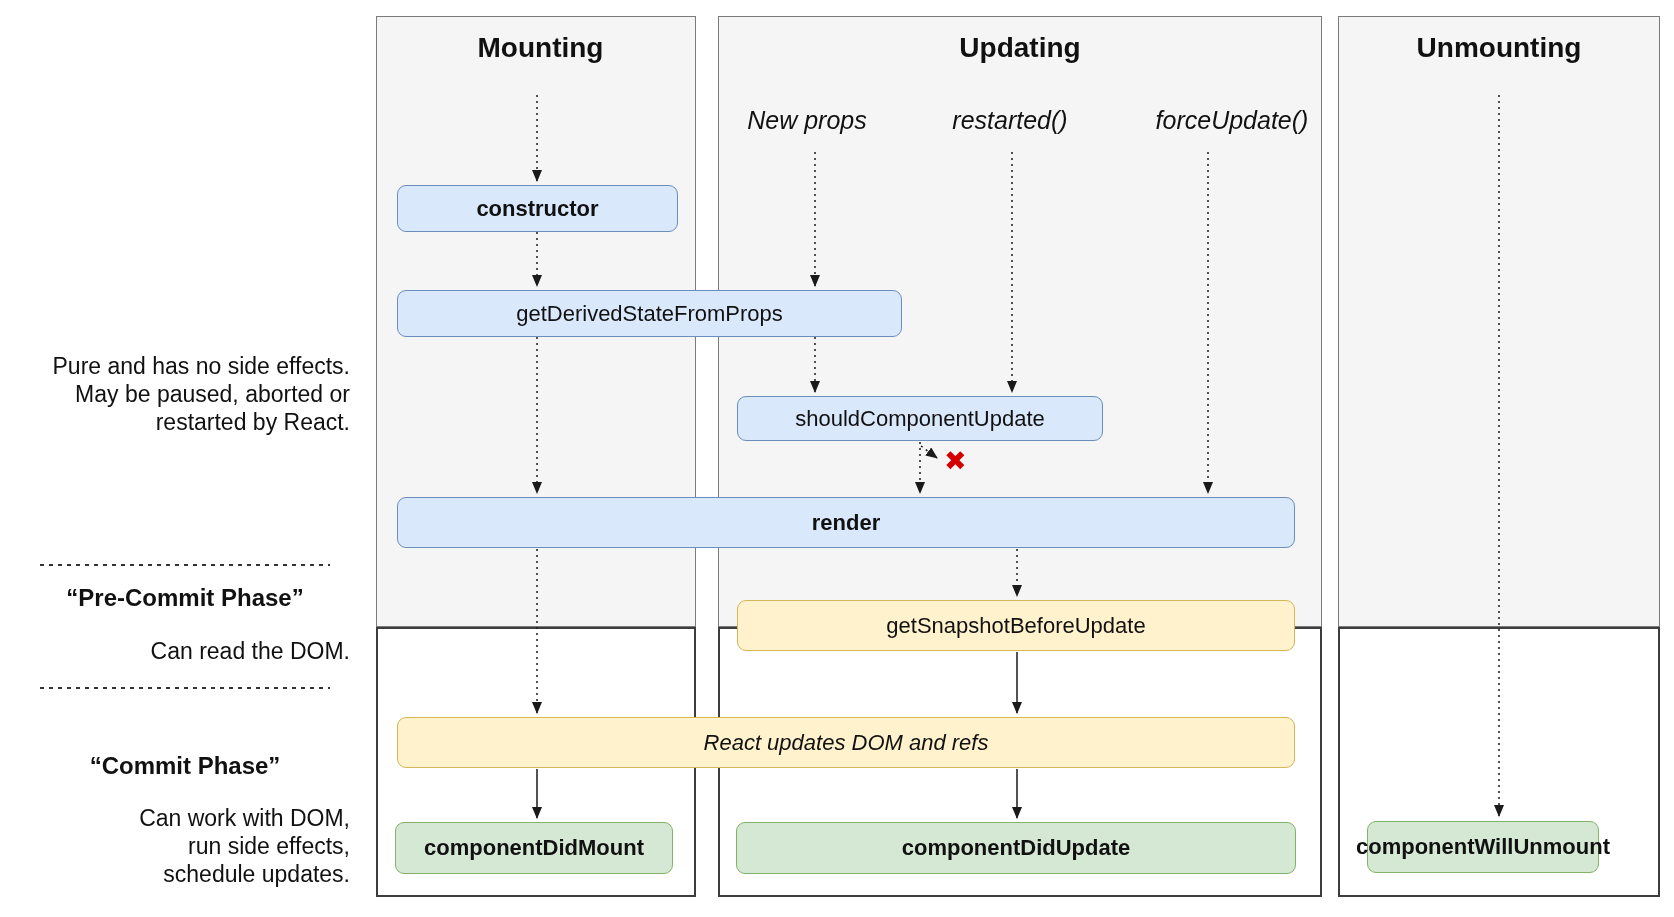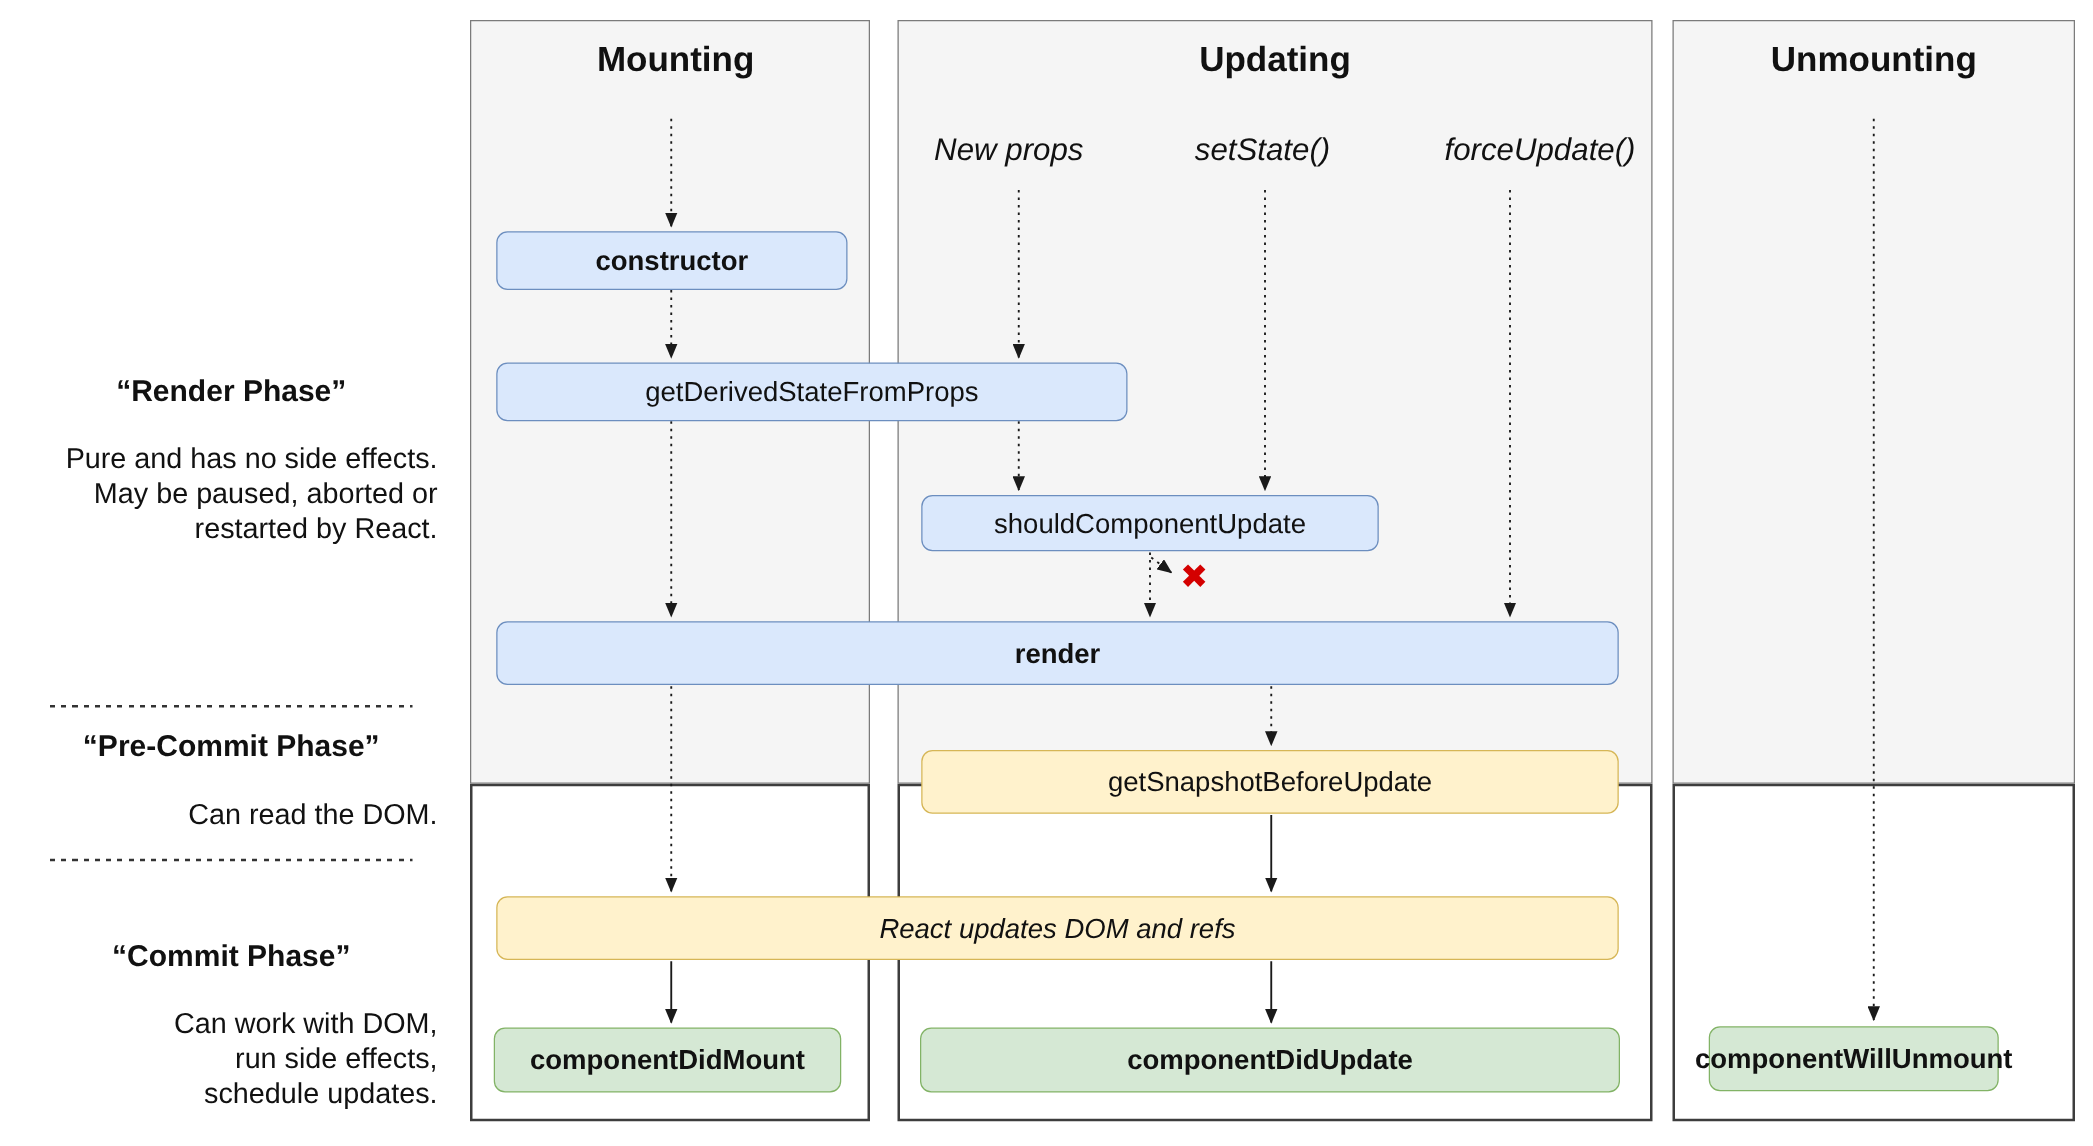--- a/index.html
+++ b/index.html
@@ -39,24 +39,23 @@
   <div class="panel-gray" style="left:718px;top:16px;width:604px;height:611px;"></div>
   <div class="panel-white" style="left:718px;top:627px;width:604px;height:270px;"></div>
   <div class="panel-gray" style="left:1338px;top:16px;width:322px;height:611px;"></div>
   <div class="panel-white" style="left:1338px;top:627px;width:322px;height:270px;"></div>
 
   <div class="col-title" style="left:376px;top:32px;width:329px;">Mounting</div>
   <div class="col-title" style="left:718px;top:32px;width:604px;">Updating</div>
   <div class="col-title" style="left:1338px;top:32px;width:322px;">Unmounting</div>
 
   <div class="trigger" style="left:707px;top:106px;width:200px;">New props</div>
-  <div class="trigger" style="left:910px;top:106px;width:200px;">setState()</div>
+  <div class="trigger" style="left:910px;top:106px;width:200px;">restarted()</div>
   <div class="trigger" style="left:1132px;top:106px;width:200px;">forceUpdate()</div>
 
-  <div class="side-title" style="top:300px;">“Render Phase”</div>
   <div class="side-text" style="top:352px;">
     <div>Pure and has no side effects.</div>
     <div>May be paused, aborted or</div>
     <div>restarted by React.</div>
   </div>
   <div class="divider" style="top:564px;"></div>
   <div class="side-title" style="top:584px;">“Pre-Commit Phase”</div>
   <div class="side-text" style="top:637px;">
     <div>Can read the DOM.</div>
   </div>

